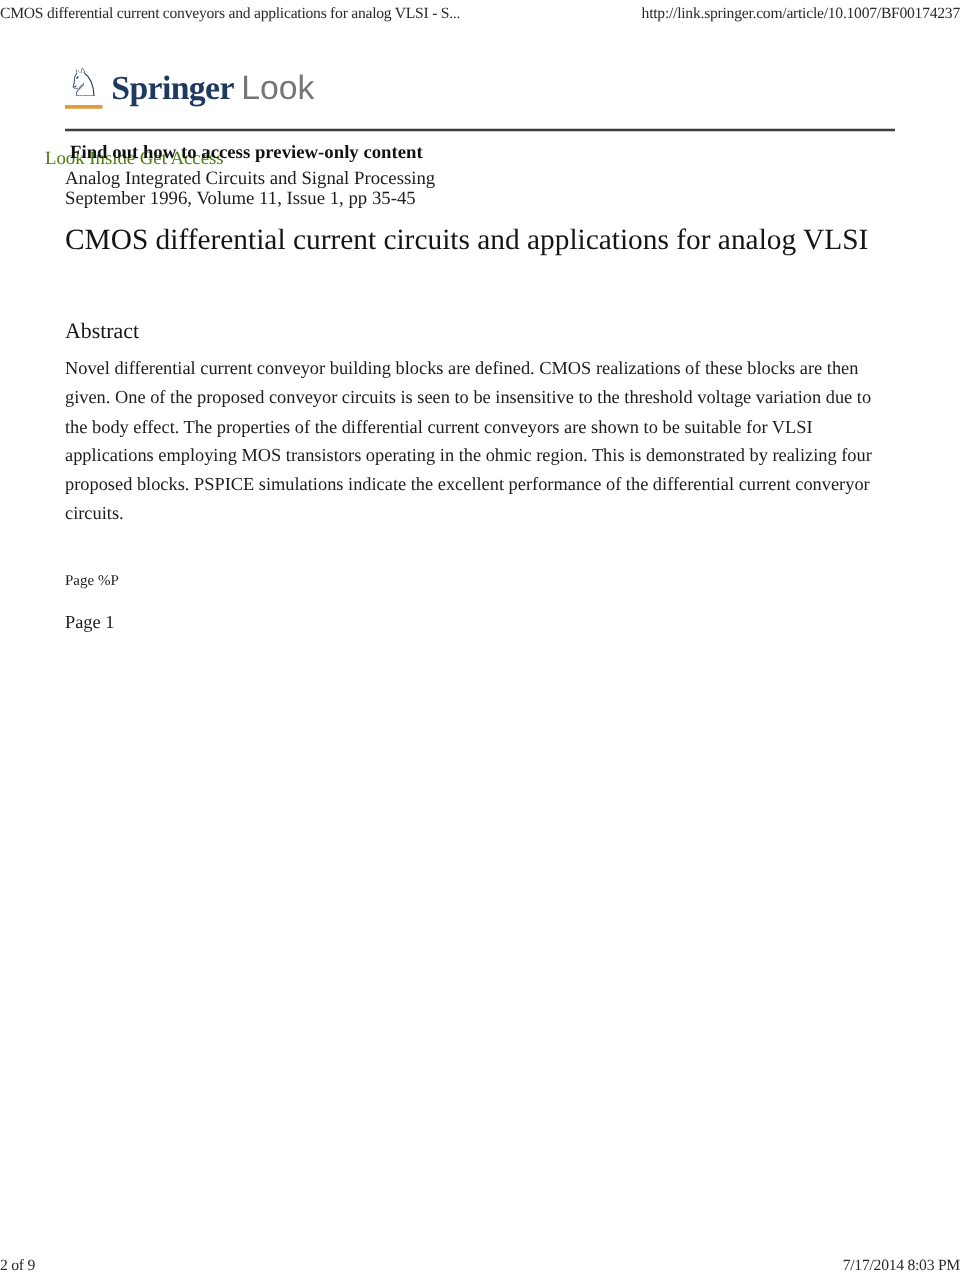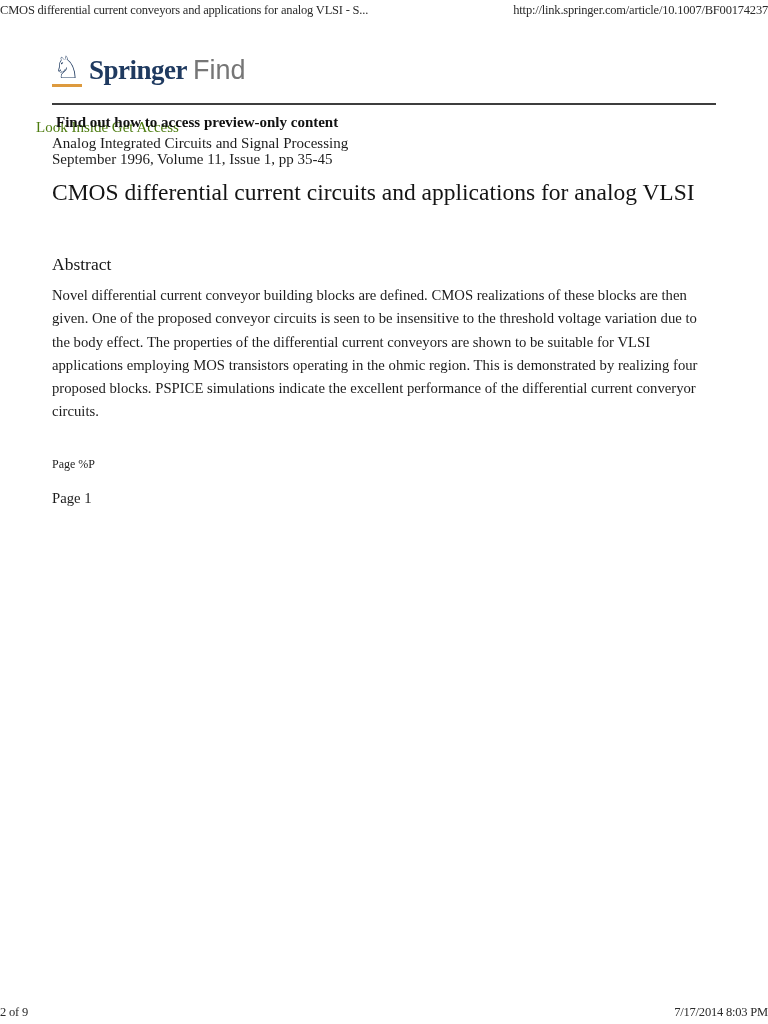--- a/index.html
+++ b/index.html
@@ -59,21 +59,21 @@
 
 <span id="hdr-left" class="abs print-meta">CMOS differential current conveyors and applications for analog VLSI - S...</span>
 <span id="hdr-right" class="abs print-meta">http://link.springer.com/article/10.1007/BF00174237</span>
 
 <div id="logo" class="abs">
   <span id="knight-wrap">
     <span id="knight">♘</span>
     <span id="knight-underline"></span>
   </span>
   <span id="brand">Springer</span>
-  <span id="product">Find</span>
+  <span id="product">Look</span>
 </div>
 
 <div id="rule" class="abs"></div>
 
 <span id="banner-under" class="abs banner">Look Inside Get Access</span>
 <span id="banner-over" class="abs banner">Find out how to access preview-only content</span>
 
 <div id="journal" class="abs">Analog Integrated Circuits and Signal Processing</div>
 <div id="issue" class="abs">September 1996, Volume 11, Issue 1, pp 35-45</div>
 

